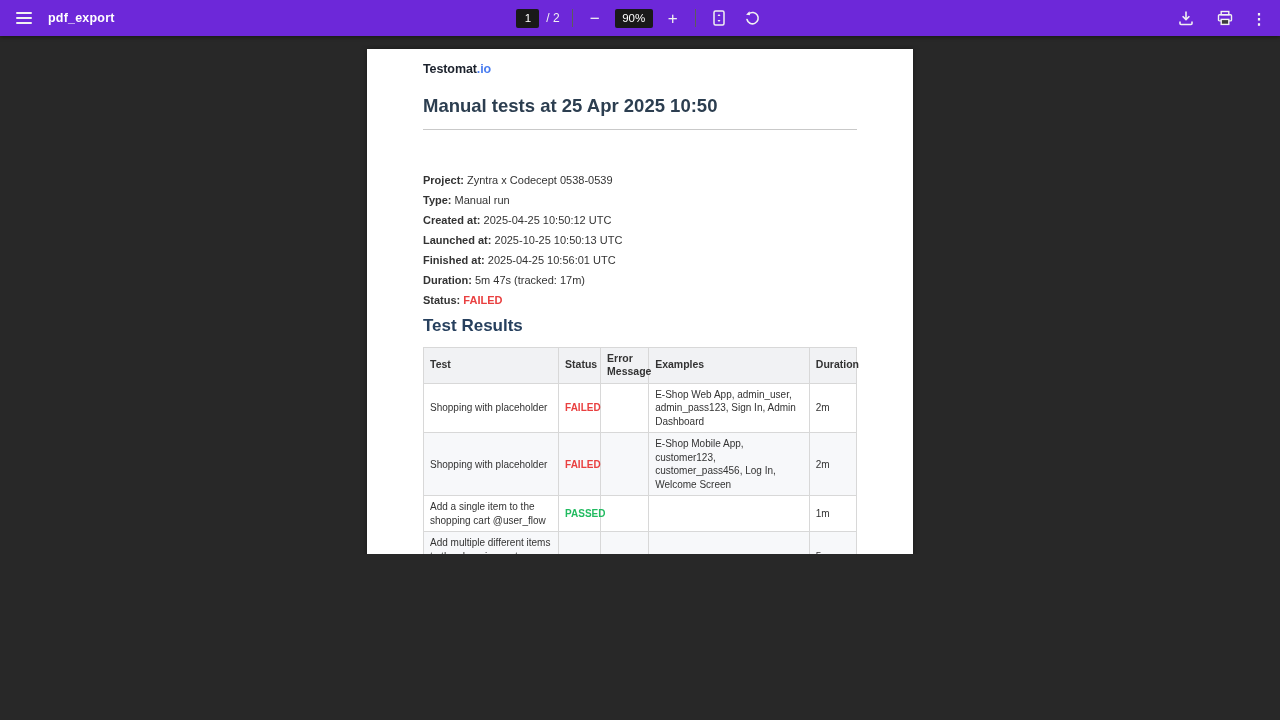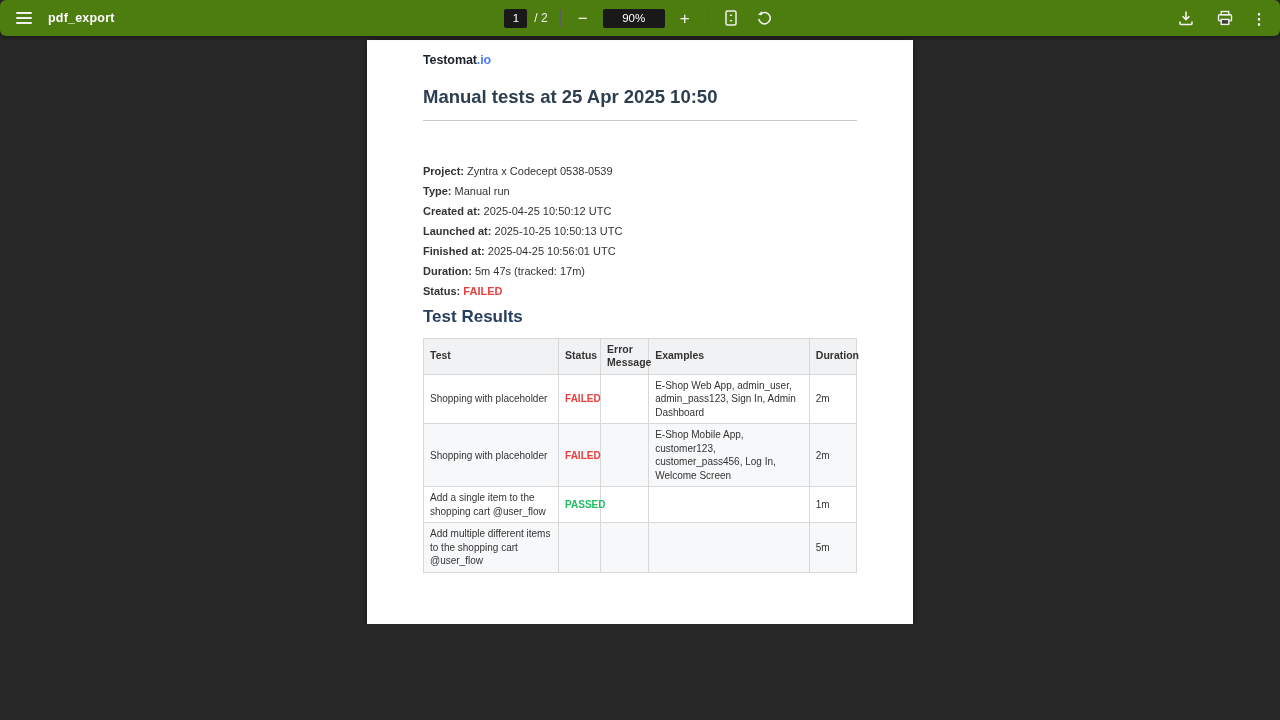--- a/index.html
+++ b/index.html
@@ -5,49 +5,48 @@
   * { box-sizing: border-box; }
   html,body { margin:0; padding:0; }
   body {
     width:1280px; height:720px; overflow:hidden;
     background:#282828;
     font-family:"Liberation Sans", sans-serif;
   }
 
   
   .toolbar {
-    position:relative; height:36px; background:#4d7c0f; color:#f1f1f1;
+    position:relative; height:36px; background:#6d28d9; color:#f1f1f1;
     display:flex; align-items:center; z-index:5;
     box-shadow:0 1px 4px rgba(0,0,0,.45);
-    border-radius:6px;
   }
   .tb-left { position:absolute; left:0; top:0; height:36px; display:flex; align-items:center; gap:13px; padding-left:13px; }
   .tb-center { margin:0 auto; display:flex; align-items:center; }
   .tb-right { position:absolute; right:0; top:0; height:36px; display:flex; align-items:center; gap:17px; padding-right:15px; }
 
   .icon-btn { background:none; border:none; padding:0; cursor:pointer; display:flex; align-items:center; justify-content:center; width:22px; height:22px; }
   .hamburger { display:flex; flex-direction:column; gap:3px; width:16px; }
   .hamburger span { display:block; height:2px; background:#f1f1f1; border-radius:1px; }
 
   .tb-title { font-size:12.5px; font-weight:600; color:#fff; letter-spacing:.2px; }
 
   .num-box {
     width:23px; height:19px; background:#191919; border:none; border-radius:2px;
     color:#fff; font-size:11.5px; text-align:center; font-family:"Liberation Sans",sans-serif;
     padding:0;
   }
-  .zoom-box { width:62px; }
+  .zoom-box { width:38px; }
   .page-total { font-size:12px; color:#f1f1f1; margin-left:7px; white-space:pre; }
   .tb-sep { width:1px; height:18px; background:#5c5c5c; margin:0 12px; }
   .glyph-btn { color:#f1f1f1; font-size:17px; line-height:1; width:20px; }
   .dots-btn { font-size:15px; font-weight:700; width:12px; }
   .svg-btn svg { display:block; }
 
   
-  .viewer { height:588px; overflow:hidden; }
+  .viewer { height:509px; overflow:hidden;margin-top:9px; }
   .page {
     width:546px; height:680px; margin:4px auto 0; background:#fff;
     box-shadow:0 0 6px rgba(0,0,0,.35);
   }
   .page-inner { padding:13px 56px 0 56px; color:#333; }
 
   .logo { font-size:12.5px; font-weight:700; color:#1b212c; letter-spacing:-.1px; }
   .logo .io { color:#4a7df0; }
 
   .doc-title { margin:21px 0 0; font-size:18.5px; font-weight:700; color:#2c3e50; line-height:1; }

